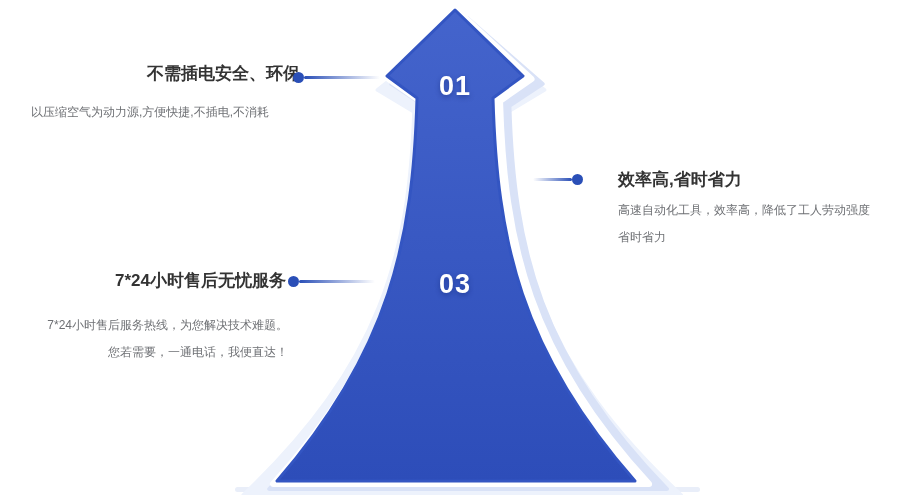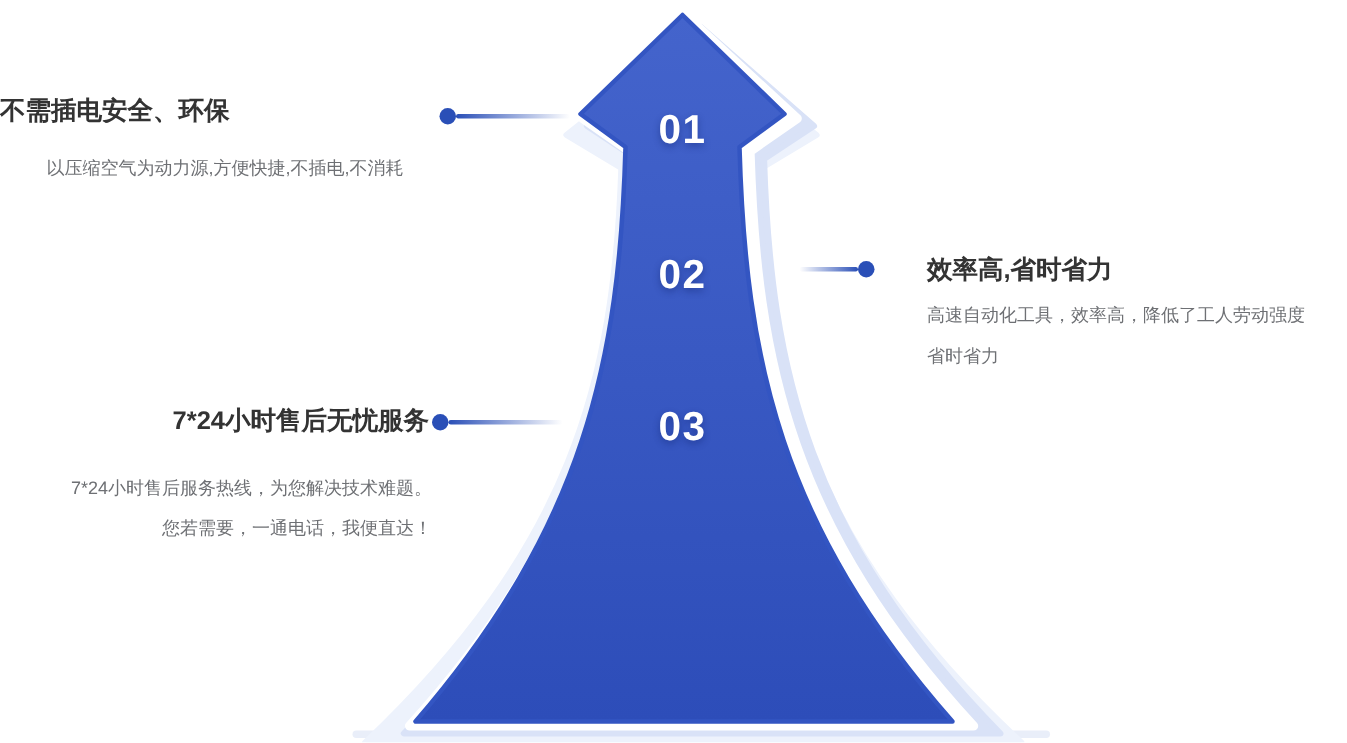--- a/index.html
+++ b/index.html
@@ -37,21 +37,21 @@
 
   .block{position:absolute;}
   .block-title{
     margin:0;color:var(--title-color);font-size:17px;font-weight:bold;line-height:22px;
     white-space:nowrap;
   }
   .desc{color:var(--desc-color);font-size:12px;line-height:27px;}
   .desc div{white-space:nowrap;}
 
   .block-1{left:0;top:63px;width:300px;}
-  .block-1 .block-title{}
+  .block-1 .block-title{text-align:right;}
   .block-1 .desc{margin-top:14px;text-align:center;width:300px;}
 
   .block-3{left:0;top:270px;width:300px;}
   .block-3 .block-title{text-align:right;padding-right:14px;}
   .block-3 .desc{margin-top:20px;text-align:right;width:288px;}
 
   .block-2{left:618px;top:169px;width:303px;}
   .block-2 .block-title{text-align:left;}
   .block-2 .desc{margin-top:6px;text-align:left;}
 
@@ -83,21 +83,20 @@
     <path class="layer-lightest" transform="translate(6,14) translate(455,0) scale(1.22,1) translate(-455,0)" d="M455,10 L387,76 L417,98 C413,240 390,350 277,481 L635,481 C520,350 497,240 493,98 L523,76 Z"></path>
 
     <path class="layer-light" transform="translate(12,8) translate(455,0) scale(1.11,1) translate(-455,0)" d="M455,10 L387,76 L417,98 C413,240 390,350 277,481 L635,481 C520,350 497,240 493,98 L523,76 Z"></path>
 
     <path class="layer-white" transform="translate(5,3) translate(455,0) scale(1.05,1) translate(-455,0)" d="M455,10 L387,76 L417,98 C413,240 390,350 277,481 L635,481 C520,350 497,240 493,98 L523,76 Z"></path>
 
     <path class="layer-main" d="M455,10 L387,76 L417,98 C413,240 390,350 277,481 L635,481 C520,350 497,240 493,98 L523,76 Z"></path>
   </svg>
 
   <div class="step-number num-01">01</div>
-  <div class="step-number num-02">02</div>
   <div class="step-number num-03">03</div>
 
   <div class="block block-1">
     <h3 class="block-title">不需插电安全、环保</h3>
     <div class="desc">
       <div>以压缩空气为动力源,方便快捷,不插电,不消耗</div>
     </div>
   </div>
   <div class="connector connector-1">
     <span class="dot"></span>

